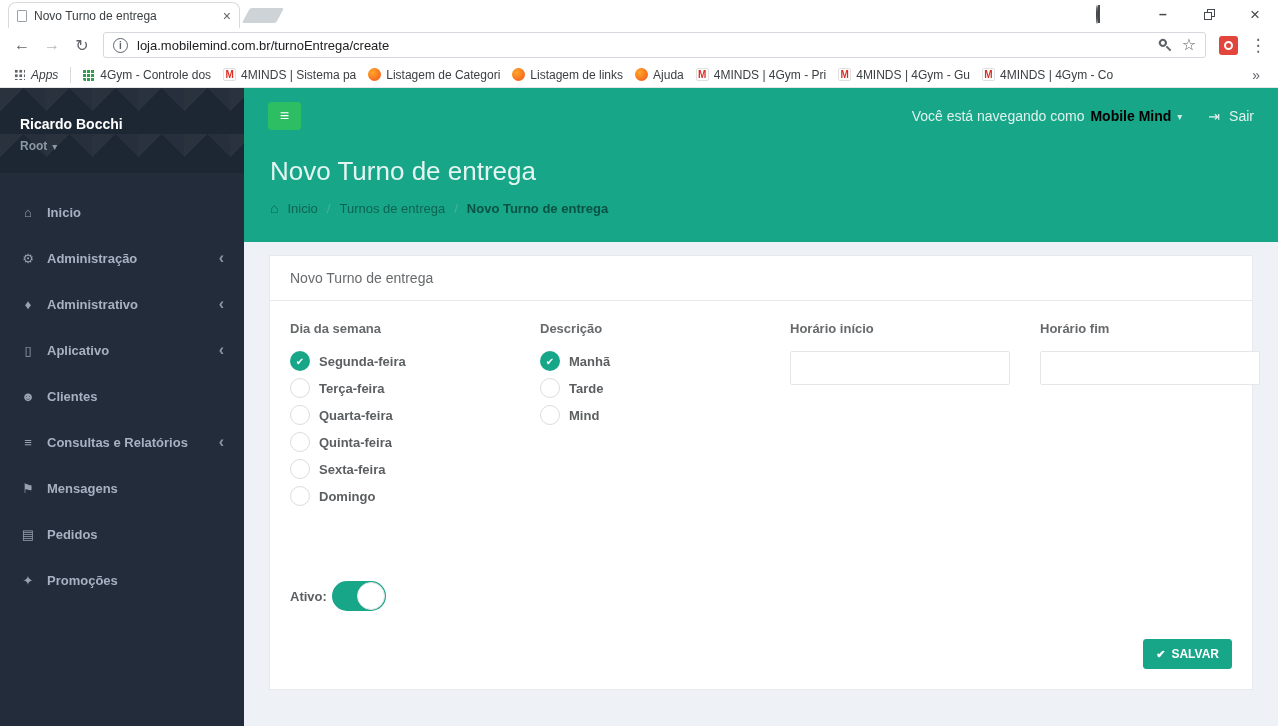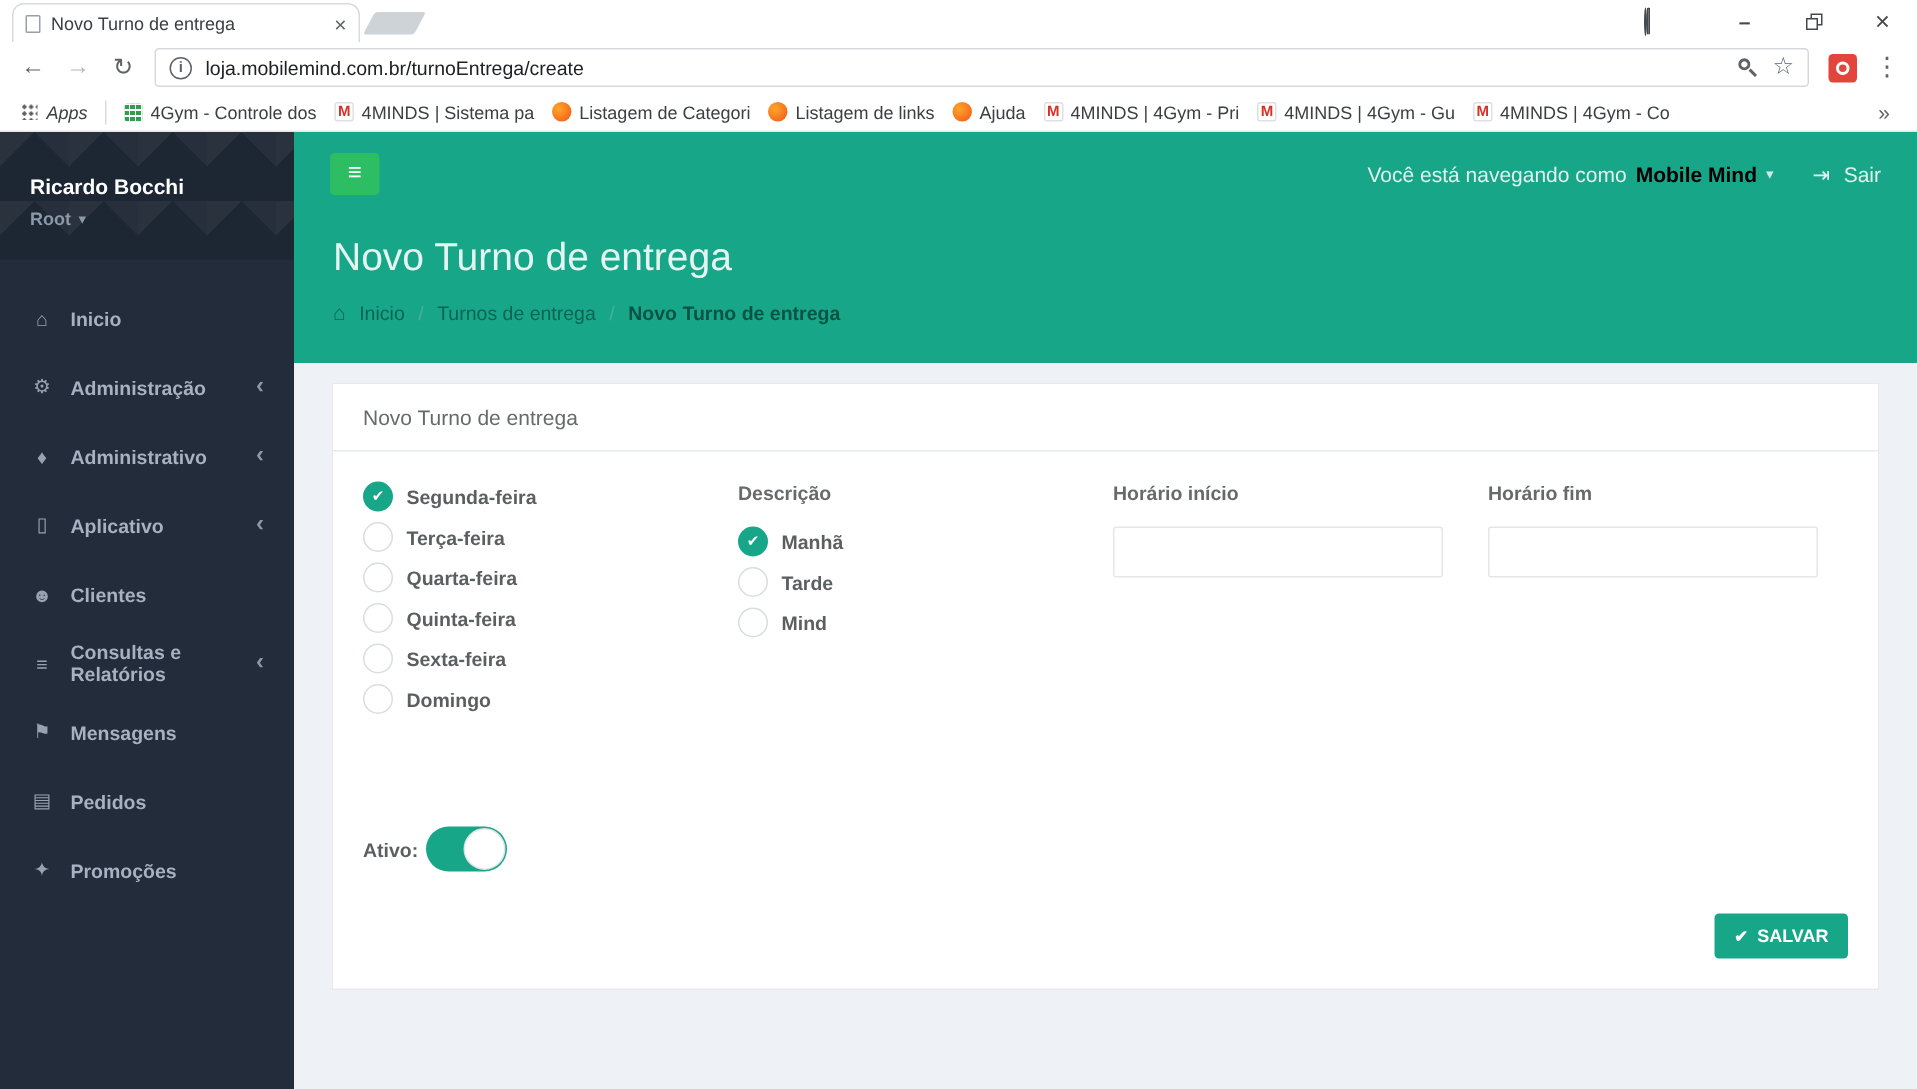--- a/index.html
+++ b/index.html
@@ -58,21 +58,21 @@
     background:repeating-linear-gradient(0deg,transparent 0 3px,#fff 3px 4px),
                repeating-linear-gradient(90deg,transparent 0 3px,#fff 3px 4px),#2E9E4F; }
   .fav-m { width:13px; height:13px; background:#fff; border:1px solid #e0e0e0; color:#D93025;
     font-weight:700; font-size:10px; line-height:11px; text-align:center; border-radius:2px; flex:none; }
   .fav-orange { width:13px; height:13px; border-radius:50%; flex:none;
     background:radial-gradient(circle at 35% 35%,#FFA726,#F4511E); }
   .bm-overflow { margin-left:auto; color:#5f6368; font-size:14px; padding:0 10px; }
 
   
   .app { flex:1; display:flex; background:#EEF1F5; min-height:0; }
-  .sidebar { width:196px; background:#222C3A; flex:none; display:flex; flex-direction:column; }
+  .sidebar { width:244px; background:#222C3A; flex:none; display:flex; flex-direction:column; }
   .profile { padding:28px 20px 20px; background-color:#1D2733;
     background-image:linear-gradient(135deg,rgba(255,255,255,.05) 25%,transparent 25%),
                      linear-gradient(225deg,rgba(255,255,255,.04) 25%,transparent 25%);
     background-size:46px 46px; }
   .p-name { color:#fff; font-size:14px; font-weight:700; }
   .p-role { color:#8b98a7; font-size:12px; font-weight:700; margin-top:7px; display:flex; align-items:center; gap:5px; }
   .p-caret { font-size:10px; }
   .nav { padding-top:16px; }
   .nav-item { height:46px; display:flex; align-items:center; gap:11px; padding:0 20px;
     color:#A7B1C2; font-size:13px; font-weight:700; }
@@ -298,20 +298,21 @@
         </div>
       </div>
 
       <div class="content">
         <div class="card">
           <div class="card-h">Novo Turno de entrega</div>
           <div class="card-b">
             <div class="frow">
 
               <div class="fcol">
+                <div class="flabel">Dia da semana</div>
                 <div class="ritem">
                   <span class="radio on">
                       <span class="ck">✔</span>
                     </span>
                   <span class="rlabel">Segunda-feira</span>
                 </div>
                 <div class="ritem">
                   <span class="radio off"></span>
                   <span class="rlabel">Terça-feira</span>
                 </div>

